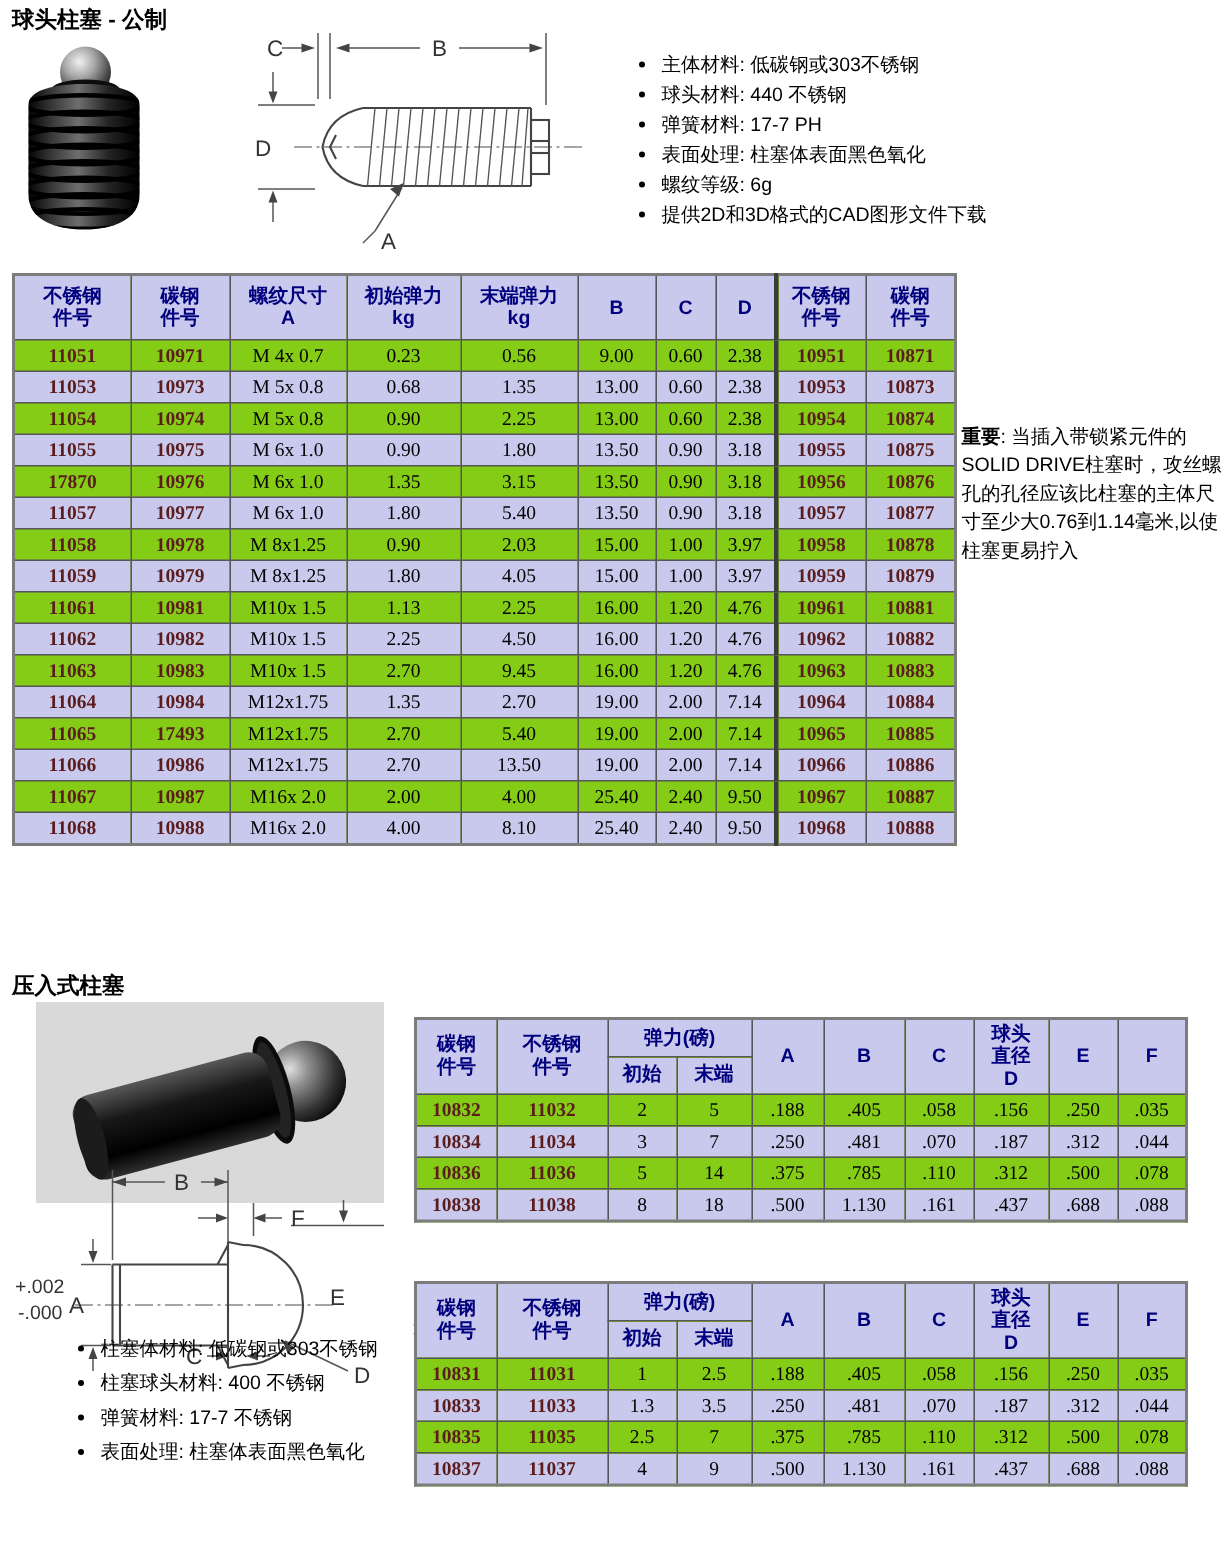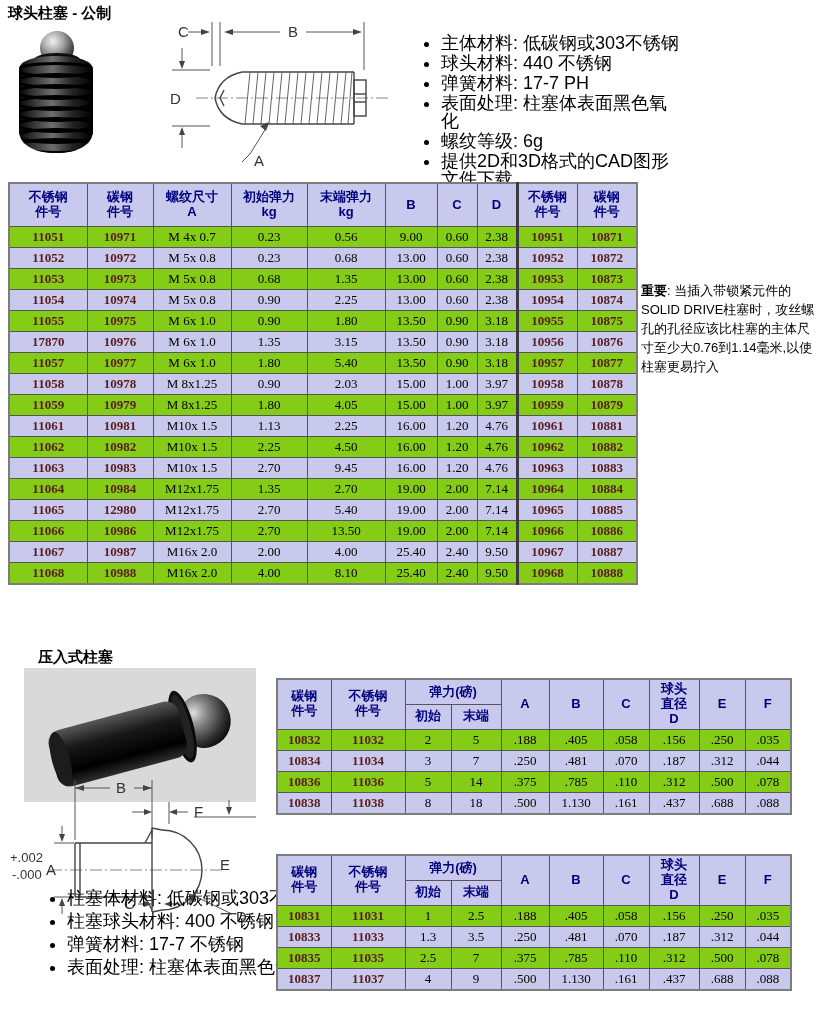--- a/index.html
+++ b/index.html
@@ -1,21 +1,21 @@
 <!DOCTYPE html>
 <html><head>
 <meta charset="utf-8">
 <style>
   html,body{margin:0;padding:0;background:#fff;}
   .page{position:relative;width:816px;height:1029px;background:#fff;overflow:hidden;
         font-family:"Liberation Sans",sans-serif;color:#000;border-radius:23px;}
   .title{position:absolute;left:8px;top:4px;font-size:15px;font-weight:bold;}
   .seclabel{position:absolute;font-size:13px;font-weight:bold;margin-top:40px;}
   ul.bullets{position:absolute;margin:0;padding-left:17px;list-style:disc;}
-  ul.bullets li{font-size:18px;margin:0 0 2px 0;}
+  ul.bullets li{font-size:13px;margin:0 0 2px 0;}
   #bullets-top{left:424px;top:34px;width:242px;}
   #bullets-top li{line-height:18px;}
   #bullets-bottom{left:50px;top:888px;width:310px;}
   #bullets-bottom li{line-height:21px;}
   .note{position:absolute;left:641px;top:281px;width:175px;font-size:13px;line-height:19px;}
   table{border-collapse:collapse;table-layout:fixed;border:2px solid #7c7c7c;background:#84cc16;}
   th,td{border:1px solid #55555a;overflow:hidden;}
   th{background:#c9c9ed;color:#00007e;font-size:13px;font-weight:bold;
      white-space:pre-line;line-height:1.15;padding:2px 0;text-align:center;
      font-family:"Liberation Sans",sans-serif;}
@@ -186,32 +186,20 @@
           <td class="val">M 4x 0.7</td>
           <td class="val">0.23</td>
           <td class="val">0.56</td>
           <td class="val">9.00</td>
           <td class="val">0.60</td>
           <td class="val">2.38</td>
           <td class="pn dbl">10951</td>
           <td class="pn">10871</td>
         </tr>
         <tr>
-          <td class="pn">11052</td>
-          <td class="pn">10972</td>
-          <td class="val">M 5x 0.8</td>
-          <td class="val">0.23</td>
-          <td class="val">0.68</td>
-          <td class="val">13.00</td>
-          <td class="val">0.60</td>
-          <td class="val">2.38</td>
-          <td class="pn dbl">10952</td>
-          <td class="pn">10872</td>
-        </tr>
-        <tr>
           <td class="pn">11053</td>
           <td class="pn">10973</td>
           <td class="val">M 5x 0.8</td>
           <td class="val">0.68</td>
           <td class="val">1.35</td>
           <td class="val">13.00</td>
           <td class="val">0.60</td>
           <td class="val">2.38</td>
           <td class="pn dbl">10953</td>
           <td class="pn">10873</td>
@@ -331,21 +319,21 @@
           <td class="val">1.35</td>
           <td class="val">2.70</td>
           <td class="val">19.00</td>
           <td class="val">2.00</td>
           <td class="val">7.14</td>
           <td class="pn dbl">10964</td>
           <td class="pn">10884</td>
         </tr>
         <tr>
           <td class="pn">11065</td>
-          <td class="pn">12980</td>
+          <td class="pn">17493</td>
           <td class="val">M12x1.75</td>
           <td class="val">2.70</td>
           <td class="val">5.40</td>
           <td class="val">19.00</td>
           <td class="val">2.00</td>
           <td class="val">7.14</td>
           <td class="pn dbl">10965</td>
           <td class="pn">10885</td>
         </tr>
         <tr>
@@ -384,21 +372,21 @@
           <td class="pn dbl">10968</td>
           <td class="pn">10888</td>
         </tr>
       </tbody>
   </table>
 
   <div class="note">
     <b>重要</b><span>: 当插入带锁紧元件的SOLID DRIVE柱塞时，攻丝螺孔的孔径应该比柱塞的主体尺寸至少大0.76到1.14毫米,以使柱塞更易拧入</span>
   </div>
 
-  <div class="title" style="top:648px;margin-left:30px;">压入式柱塞</div>
+  <div class="title" style="top:648px;">压入式柱塞</div>
 
   <svg style="left:24px;top:668px;" width="232" height="134" viewBox="0 0 232 134">
     <defs>
       <linearGradient id="bpbody" x1="0" y1="0" x2="0" y2="1">
         <stop offset="0" stop-color="#585858"></stop>
           <stop offset="0.35" stop-color="#181818"></stop>
         <stop offset="0.75" stop-color="#000"></stop>
           <stop offset="1" stop-color="#2e2e2e"></stop>
       </linearGradient>
       <radialGradient id="bpball" cx="35%" cy="30%" r="75%">

